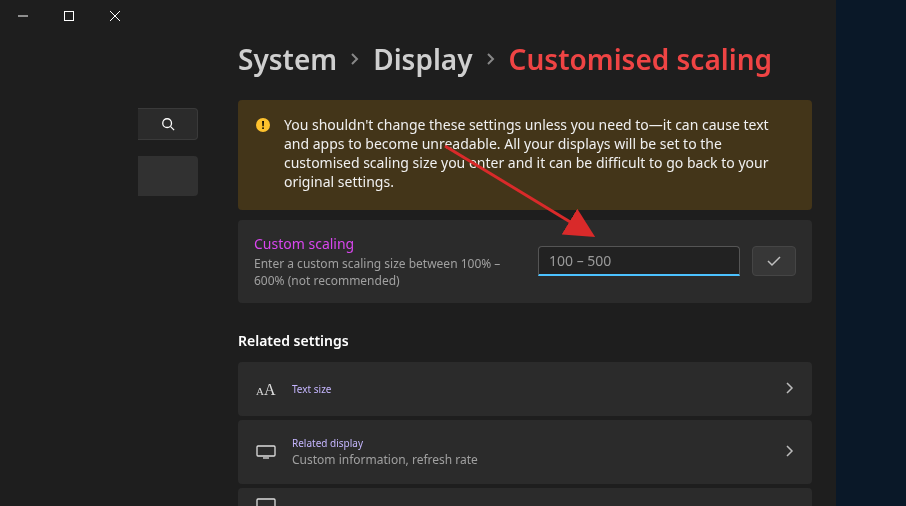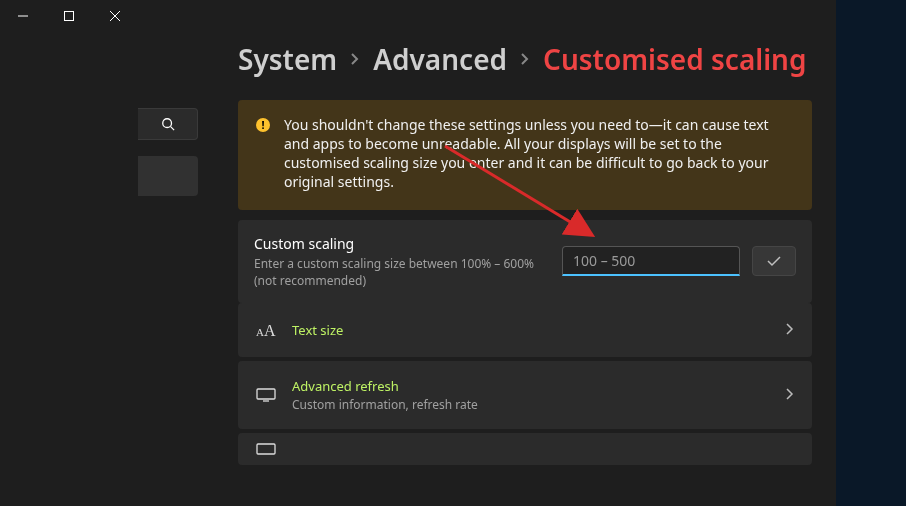--- a/index.html
+++ b/index.html
@@ -101,24 +101,24 @@
   }
   .customcard {
     background: #2b2b2b;
     border-radius: 4px;
     padding: 14px 16px;
     display: flex;
     align-items: center;
     gap: 12px;
   }
   .customcard .left { flex: 1; }
-  .customcard .title { font-size: 14px; color: #ffffff; }
+  .customcard .title { font-size: 14px; color: #d946ef; }
   .customcard .sub { font-size: 12px; color: #a0a0a0; margin-top: 2px; }
   .scaleinput {
-    width: 178px; height: 30px;
+    width: 202px; height: 30px;
     background: #222;
     border: 1px solid #555;
     border-bottom: 2px solid #4cc2ff;
     border-radius: 4px 4px 0 0;
     color: #fff;
     font-size: 14px;
     padding: 0 10px;
     font-family: inherit;
   }
   .scaleinput::placeholder { color: #9a9a9a; }
@@ -140,21 +140,21 @@
     padding: 16px 18px;
     display: flex;
     align-items: center;
     margin-bottom: 4px;
   }
   .settingrow .ricon {
     width: 36px; display: flex; align-items: center; justify-content: flex-start;
     color: #ddd;
   }
   .settingrow .rtext { flex: 1; }
-  .settingrow .rtitle { font-size: 13px; color: #bef264; }
+  .settingrow .rtitle { font-size: 10px; color: #c4b5fd; }
   .settingrow .rsub { font-size: 12px; color: #a0a0a0; margin-top: 1px; }
   .settingrow .rchev { color: #bbb; }
   
   .arrow-svg {
     position: absolute;
     left: 425px; top: 136px;
     width: 190px; height: 120px;
     pointer-events: none;
   }
 </style>
@@ -196,21 +196,21 @@
 
     <div class="main">
 
       <div class="breadcrumb">
         <span class="crumb link">System</span>
         <span class="chev">
           <svg width="12" height="12" viewBox="0 0 12 12" fill="none" stroke="#888" stroke-width="2">
               <path d="M3 1 L8 6 L3 11"></path>
             </svg>
         </span>
-        <span class="crumb link">Advanced</span>
+        <span class="crumb link">Display</span>
         <span class="chev">
           <svg width="12" height="12" viewBox="0 0 12 12" fill="none" stroke="#888" stroke-width="2">
               <path d="M3 1 L8 6 L3 11"></path>
             </svg>
         </span>
         <span class="crumb">Customised scaling</span>
       </div>
 
       <div class="warningcard">
         <div class="wicon">!</div>
@@ -223,20 +223,21 @@
           <div class="sub">Enter a custom scaling size between 100% – 600% (not recommended)</div>
         </div>
         <input class="scaleinput" placeholder="100 – 500" style="">
         <div class="applybtn">
           <svg width="16" height="16" viewBox="0 0 16 16" fill="none" stroke="#bfbfbf" stroke-width="1.5">
               <path d="M2 8 L6 12 L14 4"></path>
             </svg>
         </div>
       </div>
 
+      <div class="sectionhead">Related settings</div>
 
       <div class="settingrow">
         <div class="ricon">
           <svg width="20" height="16" viewBox="0 0 20 16" fill="#ddd">
               <text x="0" y="14" font-size="11" font-family="Segoe UI">A</text>
               <text x="8" y="14" font-size="16" font-family="Segoe UI">A</text>
             </svg>
         </div>
         <div class="rtext">
           <div class="rtitle">Text size</div>
@@ -249,21 +250,21 @@
       </div>
 
       <div class="settingrow">
         <div class="ricon">
           <svg width="20" height="16" viewBox="0 0 20 16" fill="none" stroke="#ddd" stroke-width="1.3">
               <rect x="1" y="2" width="18" height="10" rx="1"></rect>
               <path d="M7 14 H13"></path>
             </svg>
         </div>
         <div class="rtext">
-          <div class="rtitle">Advanced refresh</div>
+          <div class="rtitle">Related display</div>
           <div class="rsub">Custom information, refresh rate</div>
         </div>
         <div class="rchev">
           <svg width="10" height="14" viewBox="0 0 10 14" fill="none" stroke="#bbb" stroke-width="1.5">
               <path d="M3 2 L8 7 L3 12"></path>
             </svg>
         </div>
       </div>
 
       <div class="settingrow" style="padding:16px 18px; height:24px; overflow:hidden;">

